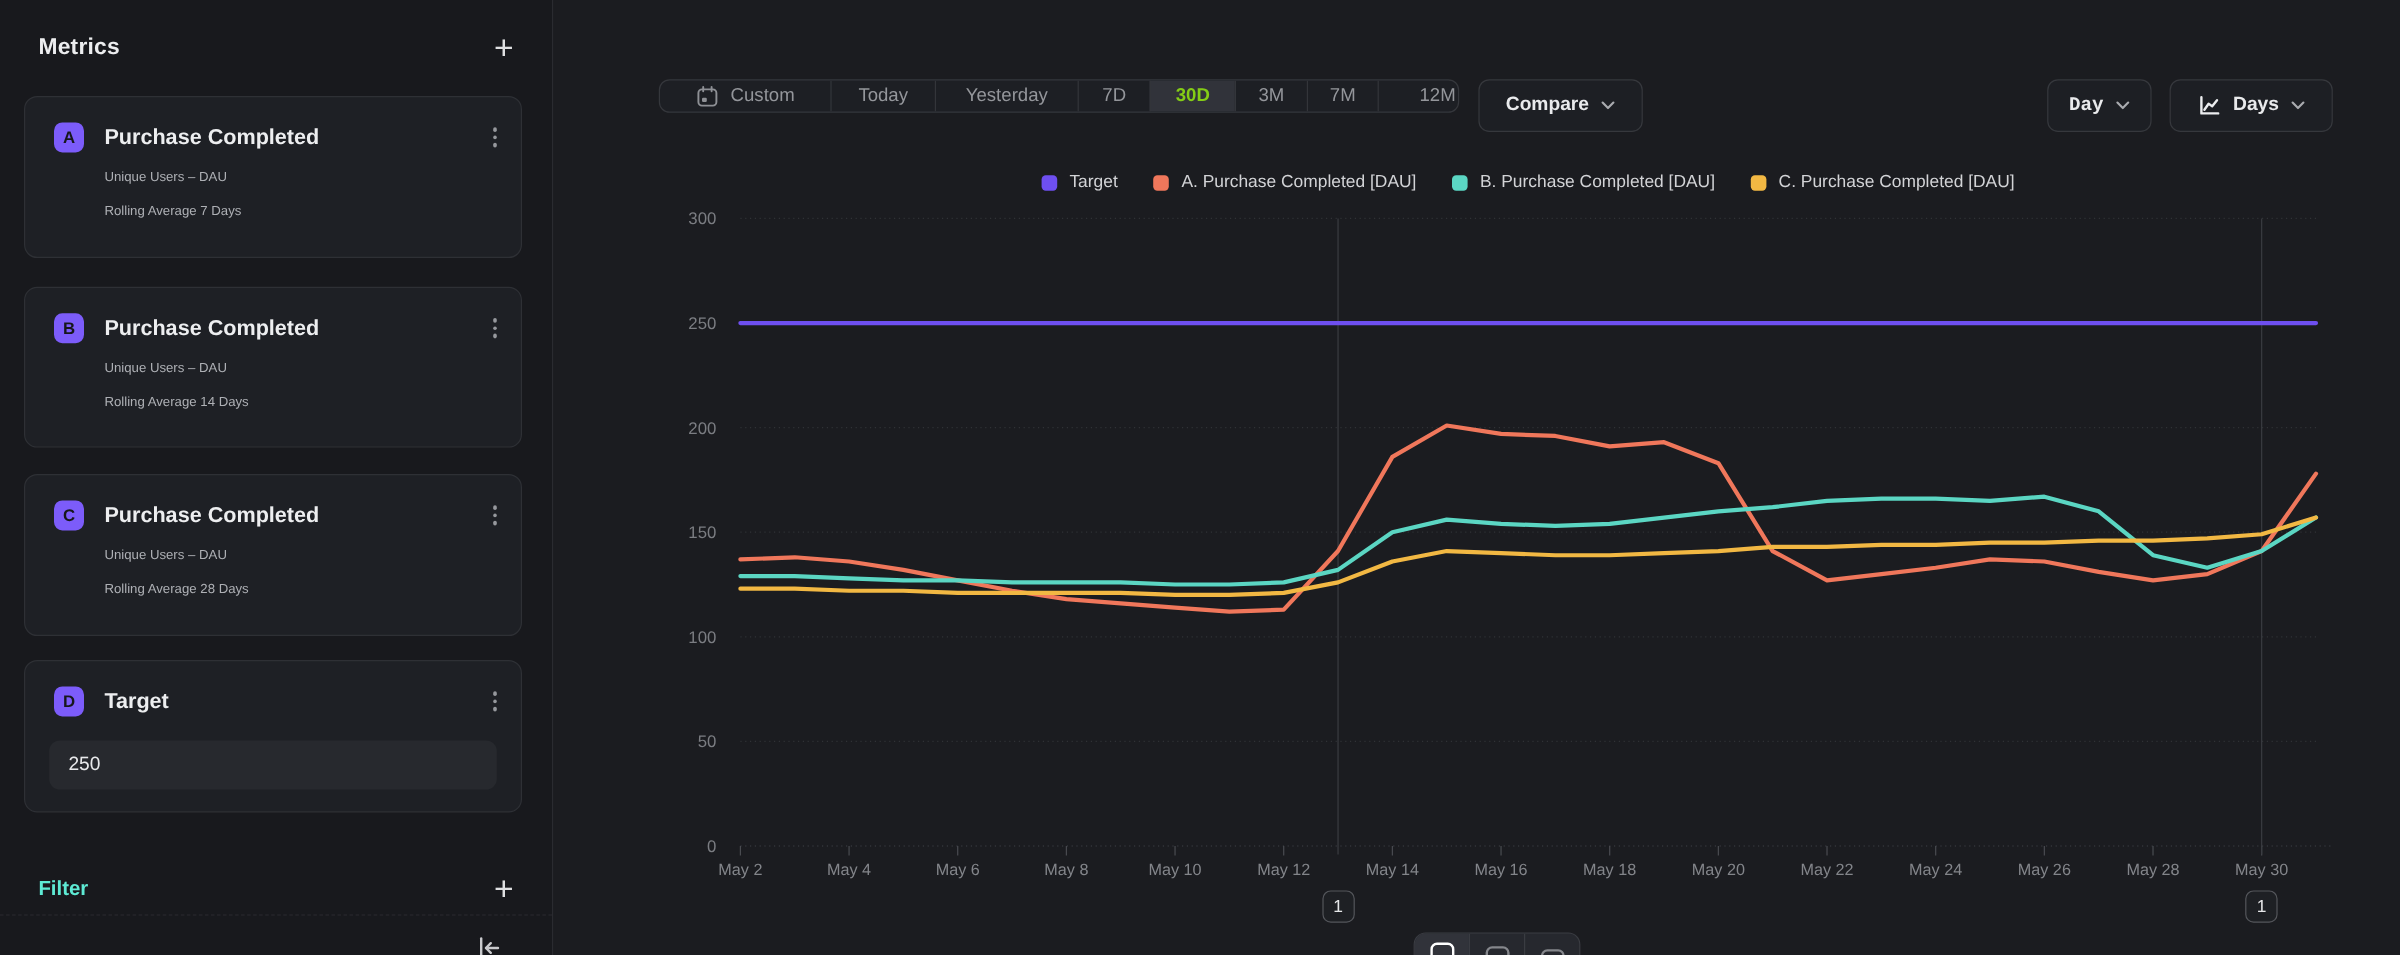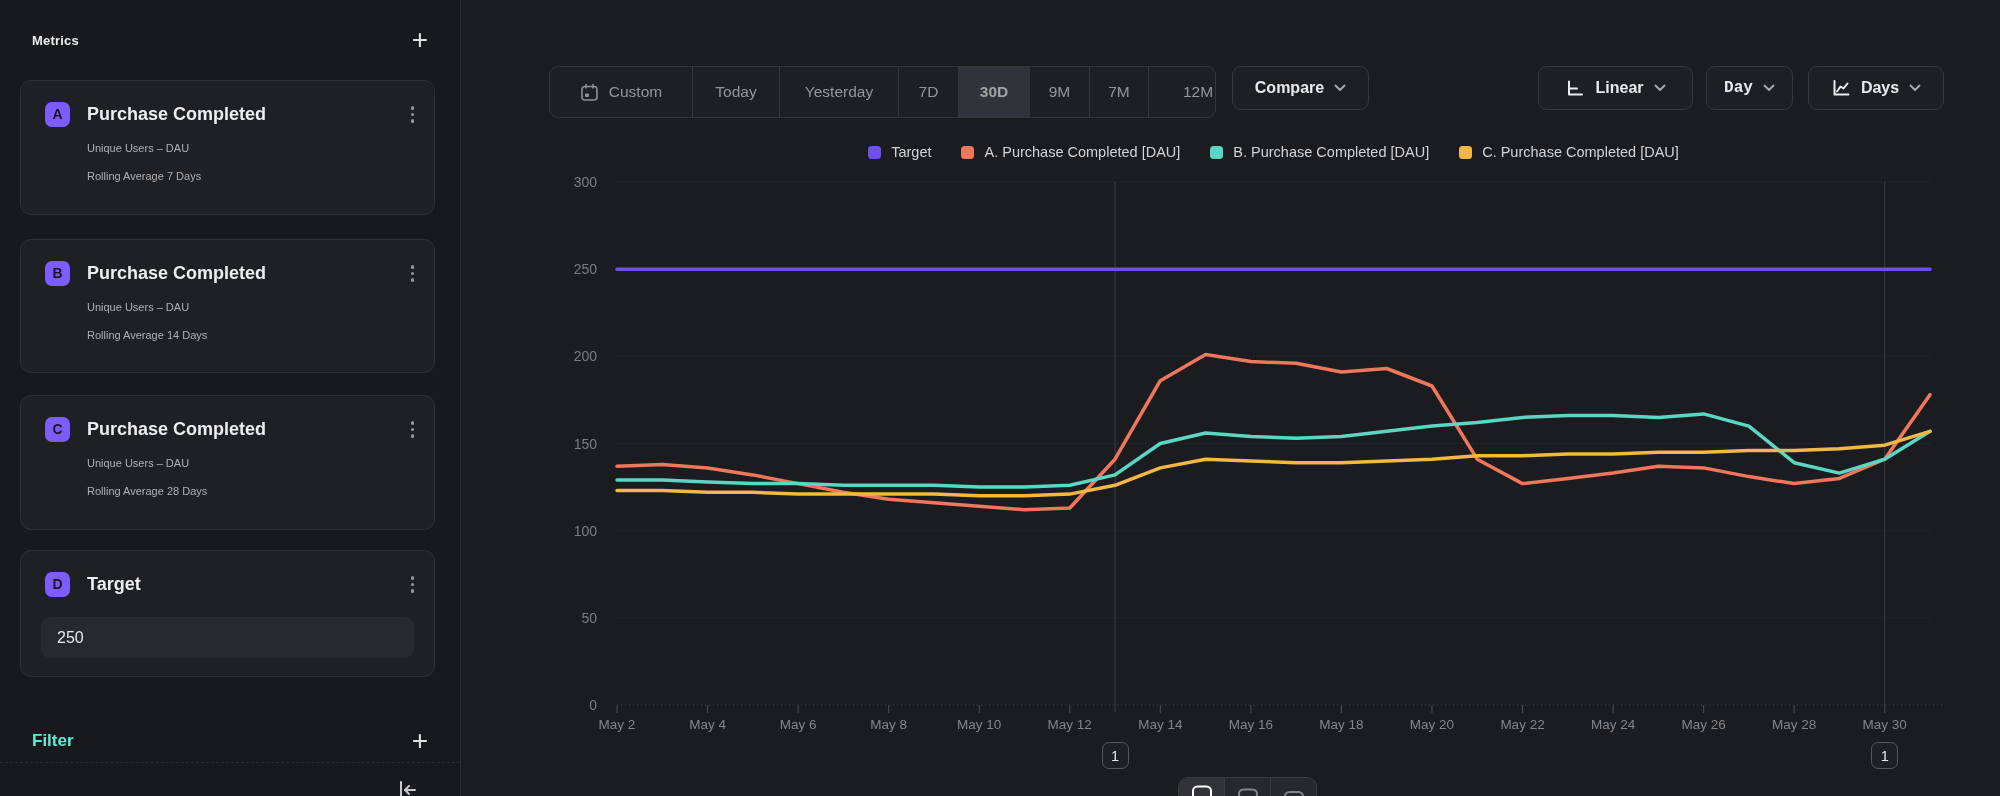--- a/index.html
+++ b/index.html
@@ -1,47 +1,47 @@
 <!DOCTYPE html>
 <html><head>
 <meta charset="utf-8">
 <style>
   html,body{margin:0;padding:0;background:#111216;}
   .app{position:relative;width:2000px;height:796px;overflow:hidden;background:#1B1C20;
        font-family:"Liberation Sans","DejaVu Sans",sans-serif;color:#ECEDEF;}
   
   .sidebar{position:absolute;left:0;top:0;width:460px;height:796px;background:#18191D;border-right:1px solid #2A2B30;}
   .side-head{position:absolute;left:32px;right:32px;top:24px;height:32px;display:flex;align-items:center;justify-content:space-between;}
-  .side-title{font-size:13px;font-weight:700;letter-spacing:.2px;}
+  .side-title{font-size:19px;font-weight:700;letter-spacing:.2px;}
   .plus-btn{background:none;border:none;color:#DFE0E2;font-size:28px;font-weight:300;line-height:28px;padding:0;cursor:pointer;}
   .card{position:absolute;left:20px;width:365px;background:#1E2025;border:1px solid #2E3035;border-radius:11px;padding:20px 24px;}
   .card-a{top:80px;height:93px;}
   .card-b{top:239px;height:92px;}
   .card-c{top:395px;height:93px;}
   .card-d{top:550px;height:85px;}
   .card-head{display:flex;align-items:center;gap:17px;height:26px;position:relative;}
   .badge{width:25px;height:25px;border-radius:7px;background:#7C5CFA;color:#16171B;font-size:14px;font-weight:700;
          display:flex;align-items:center;justify-content:center;flex:none;}
   .card-title{font-size:18px;font-weight:700;color:#EDEEF0;}
   .kebab{position:absolute;right:-6px;top:3px;display:flex;flex-direction:column;gap:3px;padding:2px;cursor:pointer;background:none;border:none;}
   .kebab i{width:3.5px;height:3.5px;border-radius:50%;background:#96989D;}
   .card-sub{margin:15px 0 0 42px;font-size:11px;color:#AEB0B5;line-height:1.2;}
   .target-input{margin:20px -4px 0;height:41px;border-radius:9px;background:#27292E;color:#E8E9EB;
                 font-size:16px;line-height:41px;padding:0 16px;}
   .filter-row{position:absolute;left:32px;right:32px;top:726px;height:30px;display:flex;align-items:center;justify-content:space-between;}
   .filter-label{font-size:17px;font-weight:600;color:#5eead4;}
   .side-divider{position:absolute;left:0;right:0;top:762px;border-top:1px dashed #2A2B30;}
   .collapse-btn{position:absolute;left:392px;top:776px;width:30px;height:30px;background:none;border:none;color:#C9CACD;padding:0;cursor:pointer;}
   
-  .date-seg{position:absolute;left:549px;top:66px;height:52px;display:flex;align-items:stretch;
+  .date-seg{position:absolute;left:549px;top:66px;height:28px;display:flex;align-items:stretch;
             background:#1D1F24;border:1px solid #35373C;border-radius:9px;overflow:hidden;box-sizing:border-box;}
   .seg{display:flex;align-items:center;justify-content:center;gap:10px;background:none;border:none;border-left:1px solid #33353A;
        color:#94969B;font-size:15.5px;font-family:inherit;cursor:pointer;padding:0;}
   .seg:first-child{border-left:none;}
-  .seg.active{background:#31333A;color:#a3a3a3;font-weight:700;}
+  .seg.active{background:#31333A;color:#84cc16;font-weight:700;}
   .w-custom{width:142px;} .w-today{width:87px;} .w-yest{width:119px;} .w-7d{width:60px;}
   .w-30d{width:71px;} .w-3m{width:60px;} .w-6m{width:59px;} .w-12m{width:67px;padding-left:32px;}
   .tool-btn{position:absolute;top:66px;height:44px;display:flex;align-items:center;justify-content:center;gap:10px;
             background:#1D1F24;border:1px solid #36383D;border-radius:9px;color:#E9EAEC;font-size:16px;font-weight:700;
             font-family:inherit;cursor:pointer;box-sizing:border-box;}
   .btn-compare{left:1232px;width:137px;}
   .btn-linear{left:1538px;width:155px;}
   .btn-day{left:1706px;width:87px;font-family:Liberation Mono, monospace;}
   .btn-line{left:1808px;width:136px;}
   
@@ -153,42 +153,32 @@
         <rect x="2" y="3.5" width="15" height="13.5" rx="3"></rect>
         <path d="M6 1.5 v3.5 M13 1.5 v3.5"></path>
         <rect x="5" y="10.5" width="4" height="3.5" rx="1" fill="#8E9095" stroke="none"></rect>
       </svg>
       <span>Custom</span>
     </button>
     <button class="seg w-today">Today</button>
     <button class="seg w-yest">Yesterday</button>
     <button class="seg w-7d">7D</button>
     <button class="seg w-30d active">30D</button>
-    <button class="seg w-3m">9M</button>
+    <button class="seg w-3m">3M</button>
     <button class="seg w-6m">7M</button>
     <button class="seg w-12m">12M</button>
   </div>
 
   <button class="tool-btn btn-compare">
     <span>Compare</span>
     <svg class="chev" width="12" height="8" viewBox="0 0 12 8" fill="none" stroke="#A9ABAF" stroke-width="1.8" stroke-linecap="round" stroke-linejoin="round">
         <path d="M1.5 1.5 L6 6 L10.5 1.5"></path>
       </svg>
   </button>
 
-  <button class="tool-btn btn-linear">
-    <svg width="20" height="18" viewBox="0 0 20 18" fill="none" stroke="#ECEDEF" stroke-width="2" stroke-linecap="round" stroke-linejoin="round">
-      <path d="M4 2.5 v13 h13"></path>
-        <path d="M4 9.5 h8"></path>
-    </svg>
-    <span>Linear</span>
-    <svg class="chev" width="12" height="8" viewBox="0 0 12 8" fill="none" stroke="#A9ABAF" stroke-width="1.8" stroke-linecap="round" stroke-linejoin="round">
-        <path d="M1.5 1.5 L6 6 L10.5 1.5"></path>
-      </svg>
-  </button>
 
   <button class="tool-btn btn-day">
     <span>Day</span>
     <svg class="chev" width="12" height="8" viewBox="0 0 12 8" fill="none" stroke="#A9ABAF" stroke-width="1.8" stroke-linecap="round" stroke-linejoin="round">
         <path d="M1.5 1.5 L6 6 L10.5 1.5"></path>
       </svg>
   </button>
 
   <button class="tool-btn btn-line">
     <svg width="20" height="18" viewBox="0 0 20 18" fill="none" stroke="#ECEDEF" stroke-width="2" stroke-linecap="round" stroke-linejoin="round">

